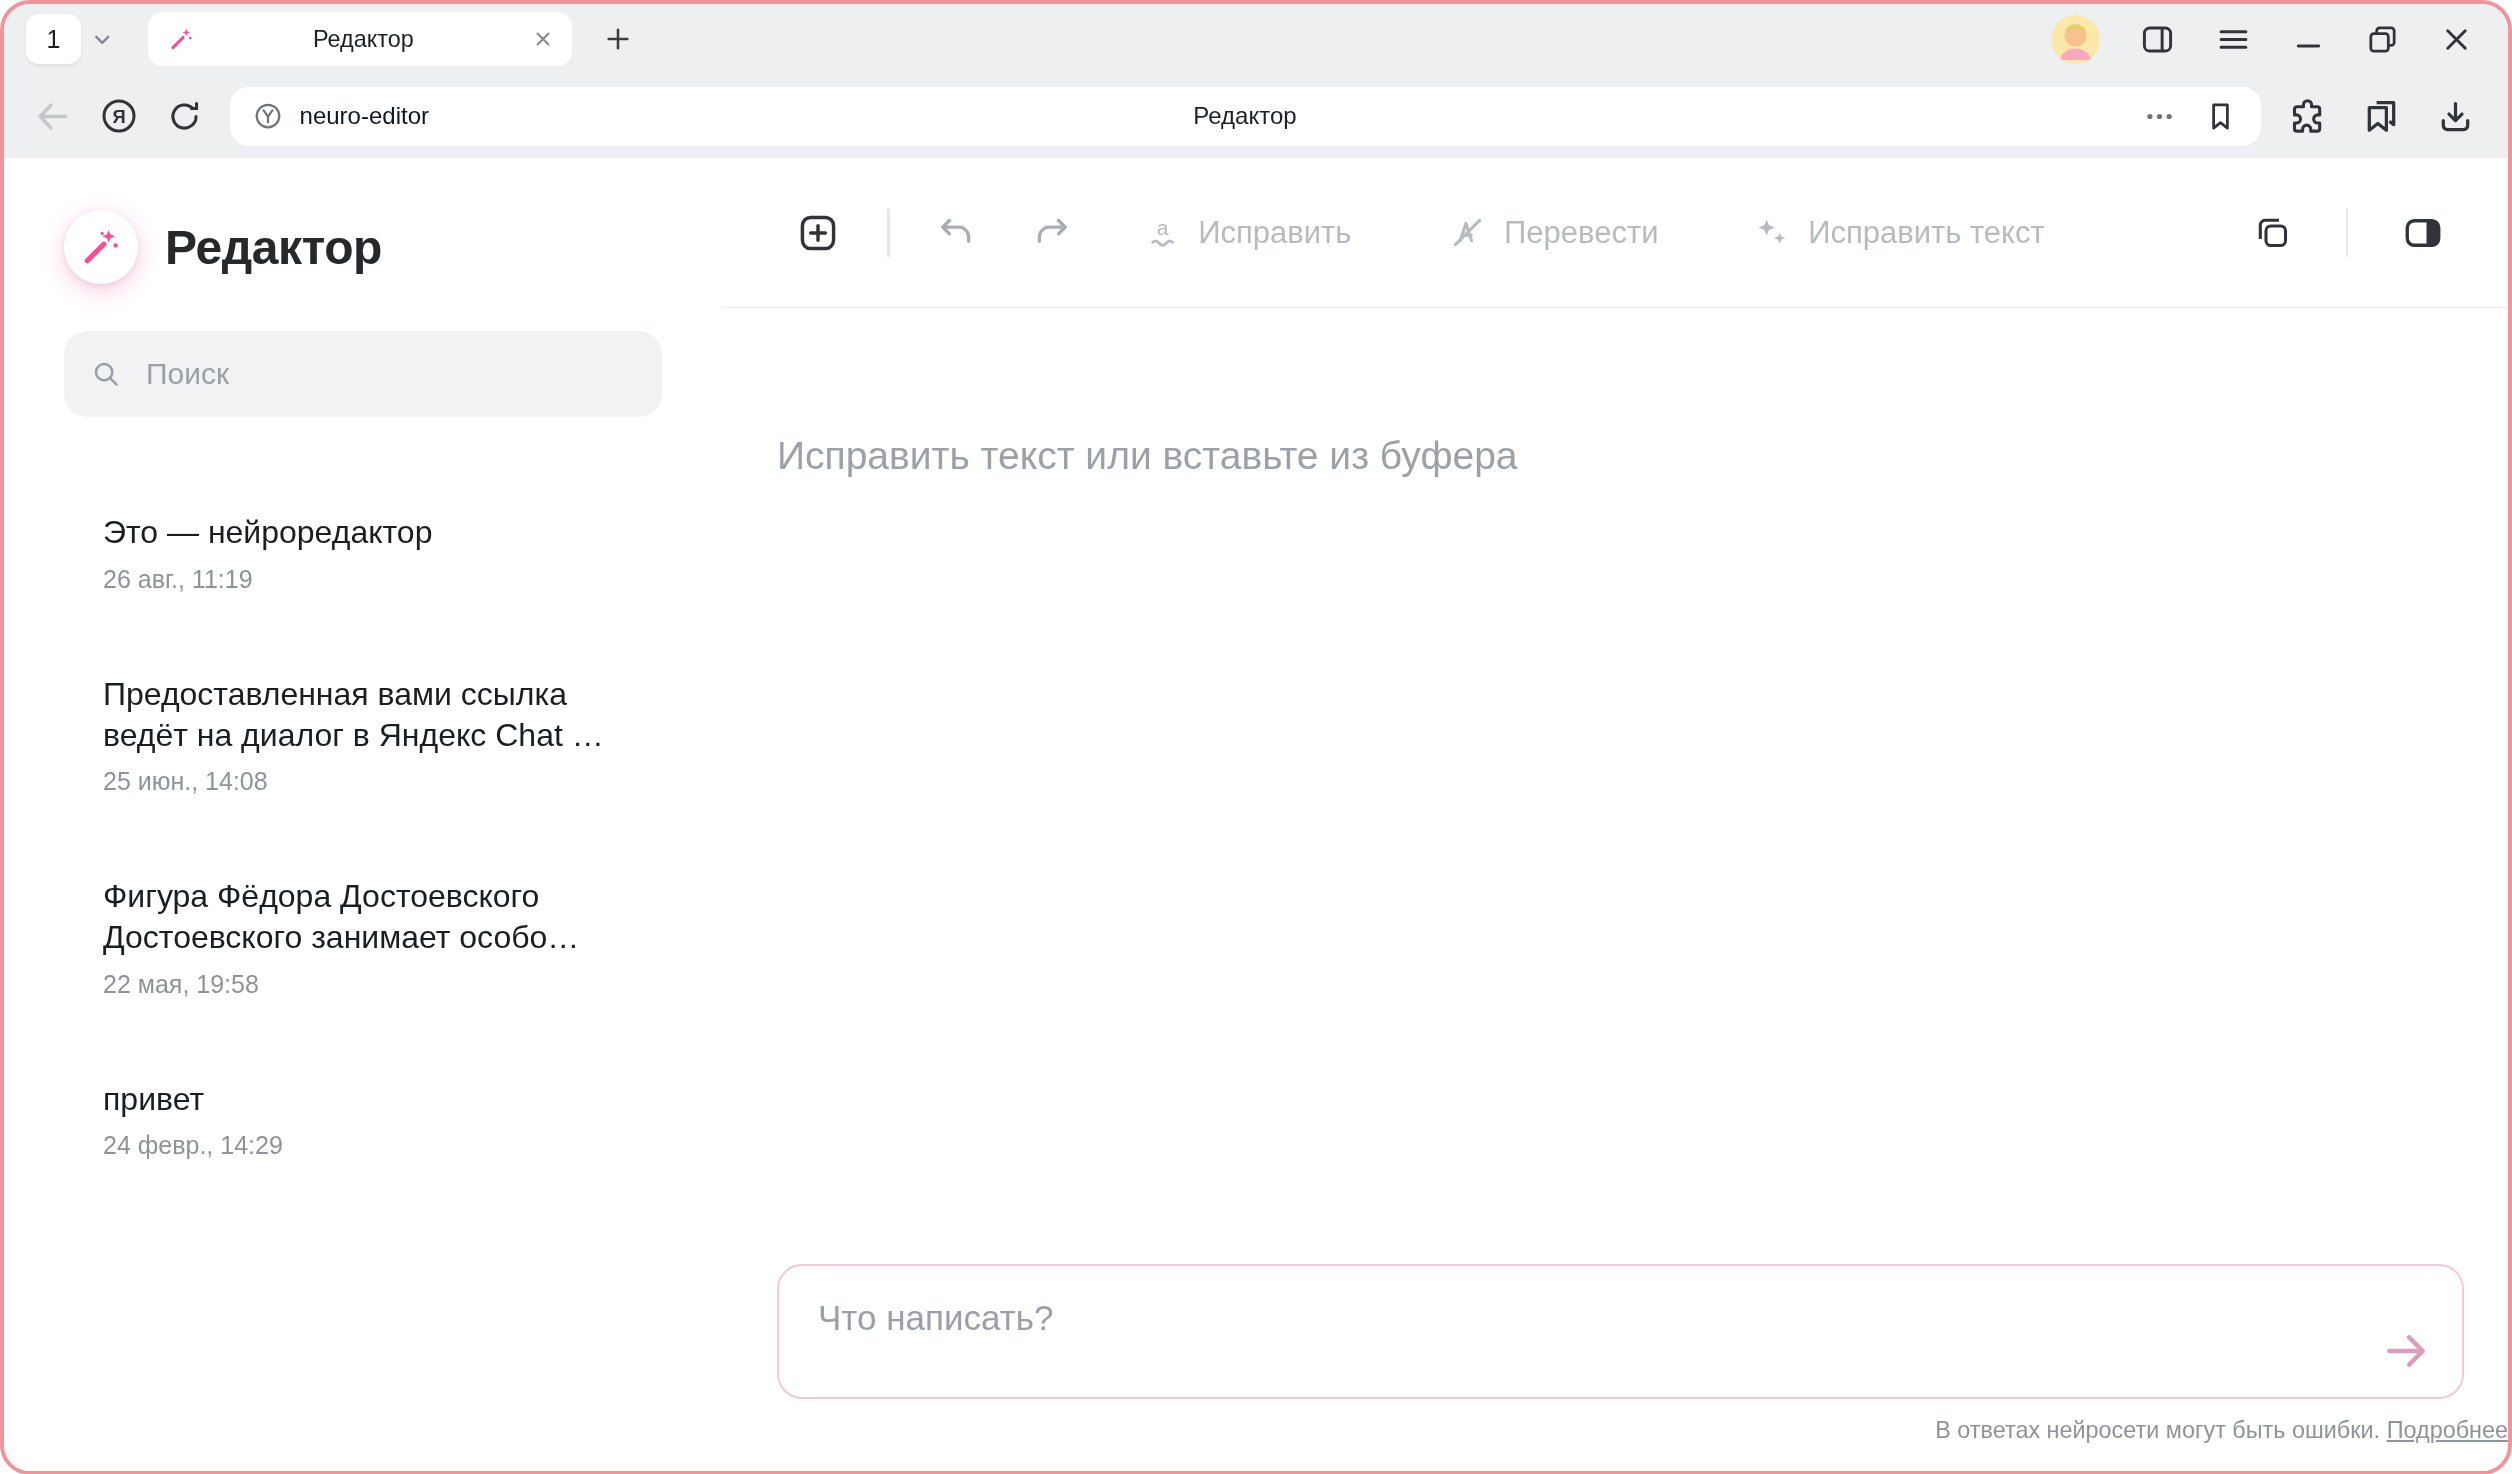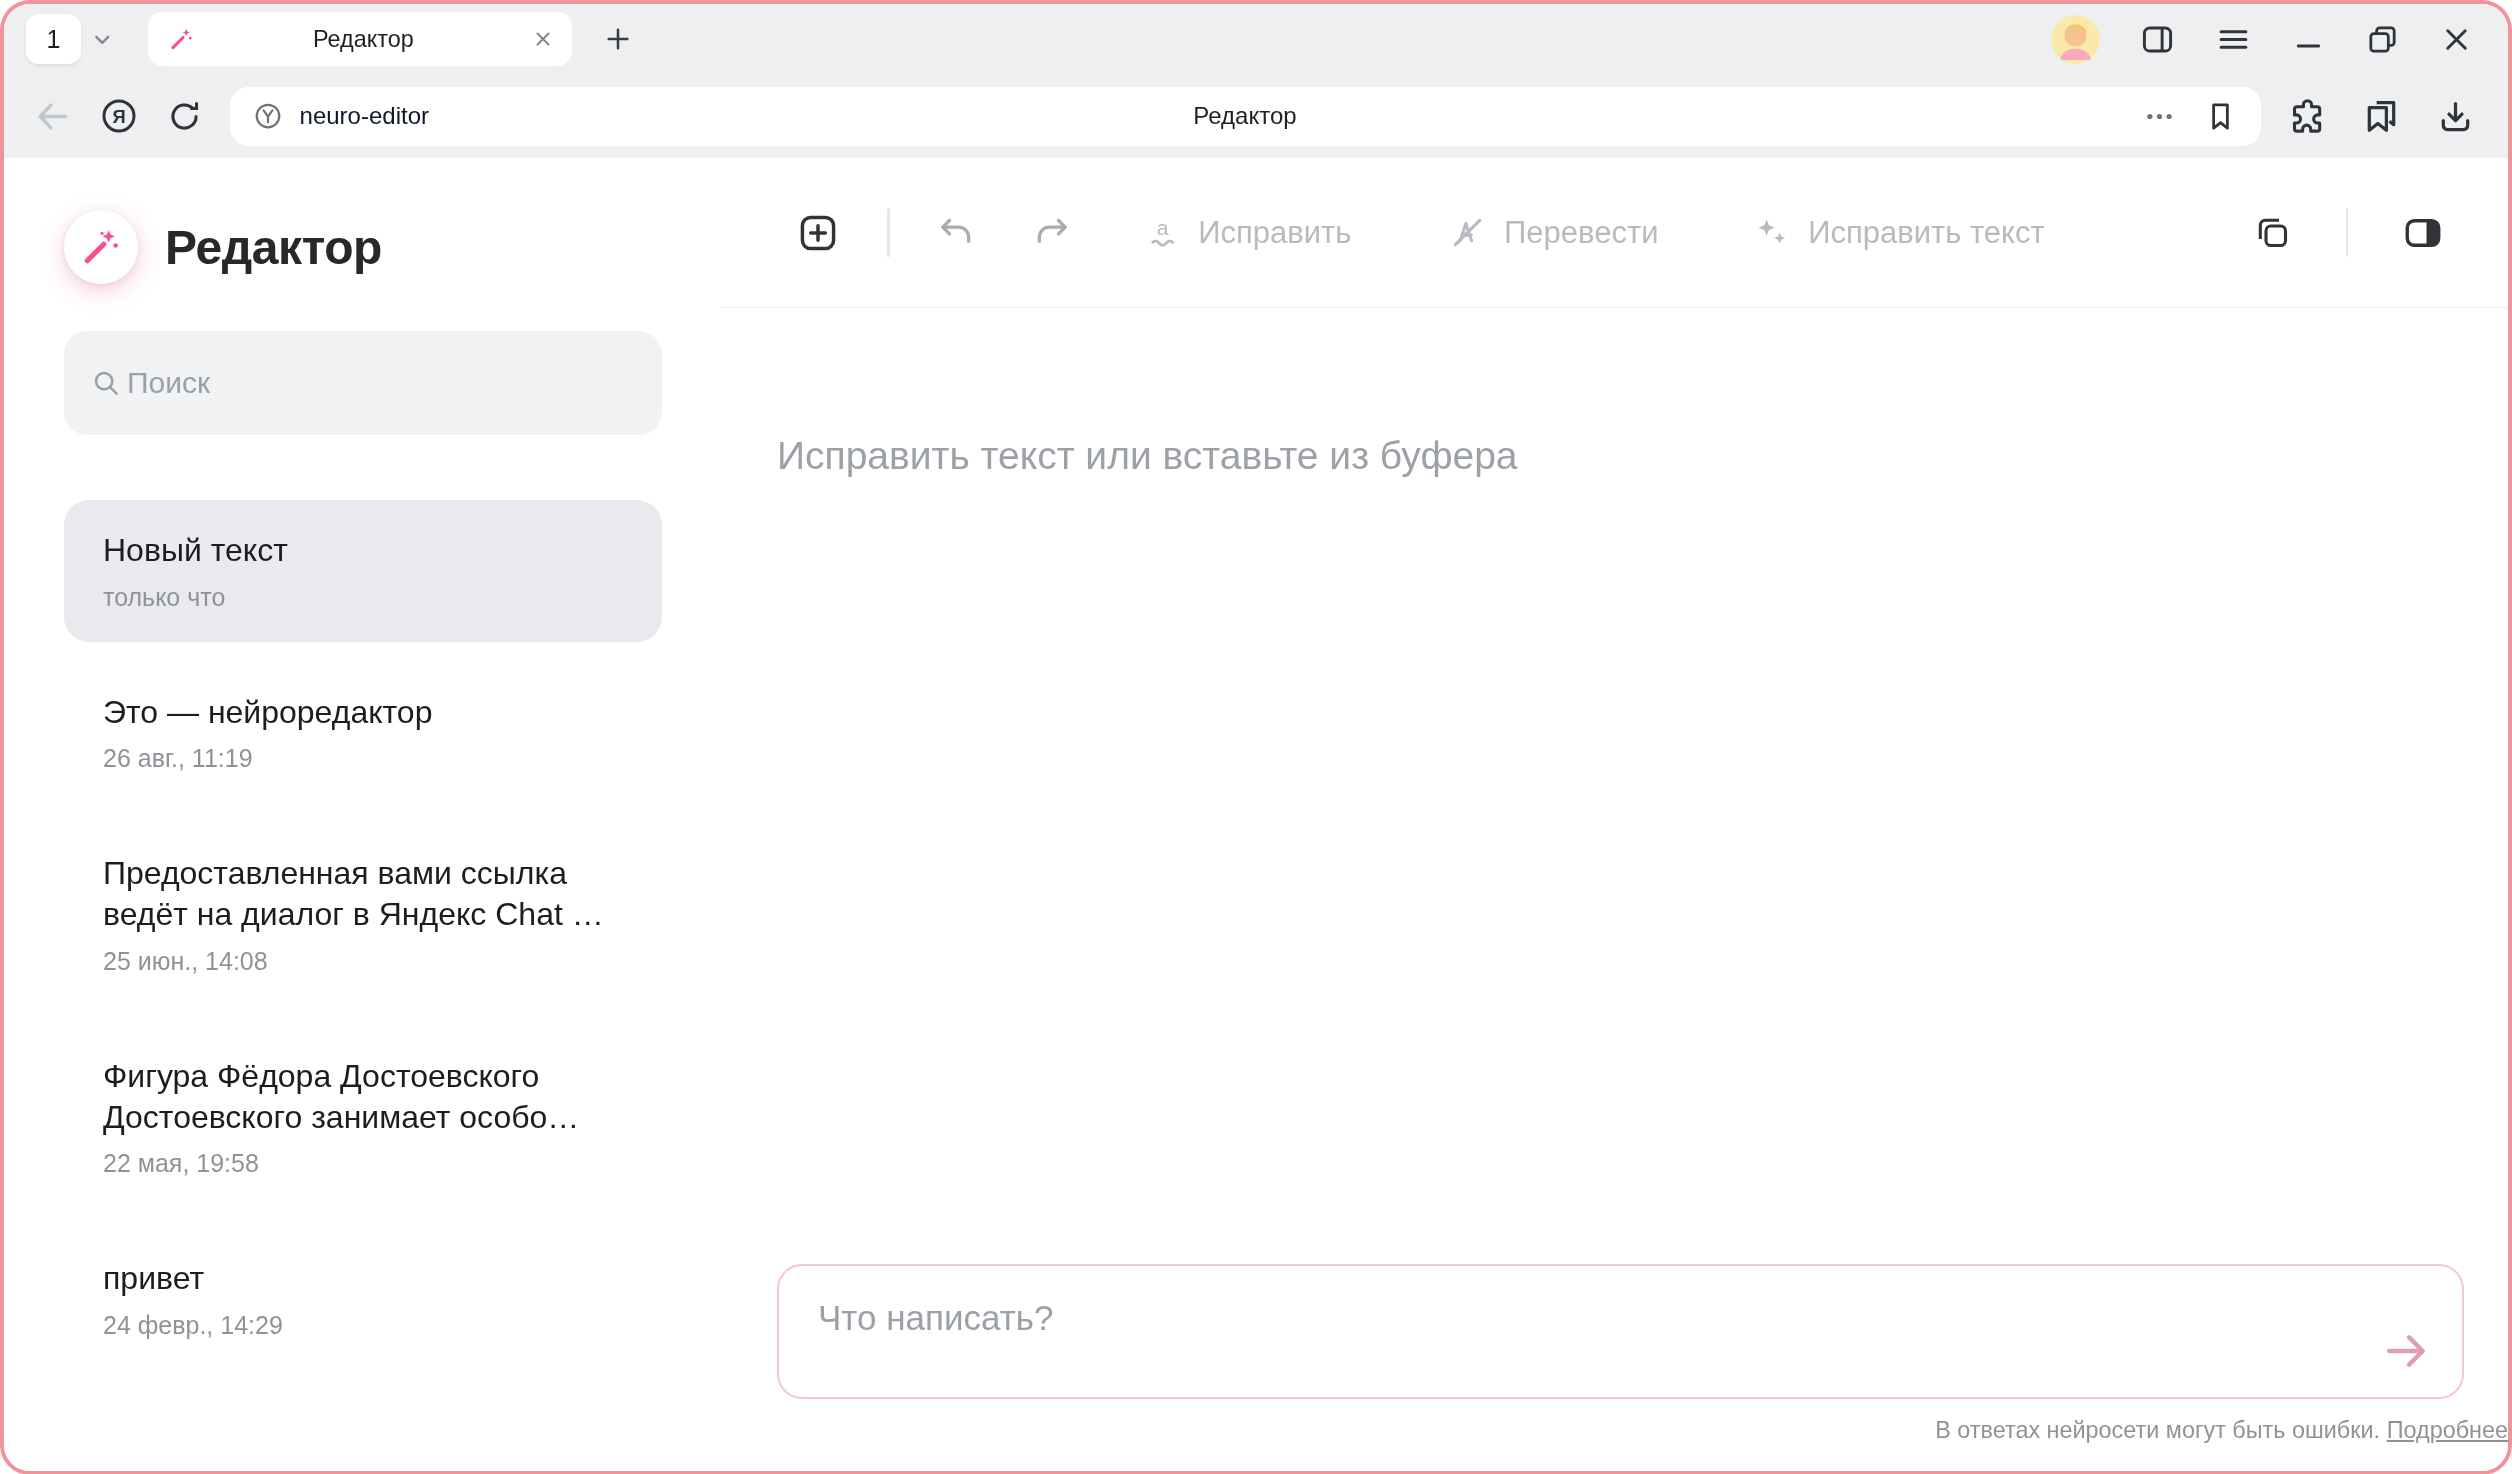--- a/index.html
+++ b/index.html
@@ -24,21 +24,21 @@
   .addr-bar-right{margin-left:auto;display:flex;align-items:center;gap:28.5px;}
   .addr-ext-icons{display:flex;align-items:center;gap:35px;margin-right:5px;}
 
   
   .content{flex:1;display:flex;min-height:0;background:#fff;}
 
   .sidebar{flex:0 0 718px;width:718px;box-sizing:border-box;padding:52px 60px 0 60px;}
   .logo-row{display:flex;align-items:center;gap:27px;}
   .logo-circle{width:74px;height:74px;border-radius:50%;background:#fff;box-shadow:0 6.7px 23.4px rgba(234,77,150,.28),0 1.7px 6.7px rgba(0,0,0,.08);display:flex;align-items:center;justify-content:center;}
   .app-title{font-size:48px;font-weight:700;color:#26282a;letter-spacing:-0.4px;}
-  .search-box{margin-top:47px;height:80px;background:#f1f2f4;border-radius:23.4px;display:flex;align-items:center;padding:12px 27px;gap:4px;cursor:text;}
+  .search-box{margin-top:47px;height:80px;background:#f1f2f4;border-radius:23.4px;display:flex;align-items:center;padding:3px 27px;gap:23px;cursor:text;}
   .search-input{flex:1;border:none;outline:none;background:transparent;font-size:30px;color:#1d1f21;font-family:inherit;}
   .search-input::placeholder{color:#9aa0a6;}
   .doc-list{margin-top:65px;display:flex;flex-direction:column;}
   .doc-item{padding:30px 39px;border-radius:25px;cursor:pointer;}
   .doc-item + .doc-item{margin-top:20px;}
   .doc-item.active{background:#e9eaed;}
   .doc-title{font-size:32px;line-height:1.28;color:#1b1d1f;}
   .doc-meta{margin-top:11.7px;font-size:25px;color:#8f9398;}
 
   .main{flex:1;display:flex;flex-direction:column;min-width:0;}
@@ -221,24 +221,20 @@
         <span style="display:flex;">
           <svg width="30" height="30" viewBox="0 0 24 24" fill="none" stroke="#9aa0a6" stroke-width="2" stroke-linecap="round">
               <circle cx="10.5" cy="10.5" r="6.5"></circle>
               <path d="M15.3 15.3 20.5 20.5"></path>
             </svg>
         </span>
         <input class="search-input" type="text" placeholder="Поиск" style="">
       </div>
 
       <div class="doc-list">
-        <div class="doc-item active">
-          <div class="doc-title">Новый текст</div>
-          <div class="doc-meta">только что</div>
-        </div>
         <div class="doc-item">
           <div class="doc-title">Это — нейроредактор</div>
           <div class="doc-meta">26 авг., 11:19</div>
         </div>
         <div class="doc-item">
           <div class="doc-title">Предоставленная вами ссылка ведёт на диалог в Яндекс Chat …</div>
           <div class="doc-meta">25 июн., 14:08</div>
         </div>
         <div class="doc-item">
           <div class="doc-title">Фигура Фёдора Достоевского Достоевского занимает особо…</div>

